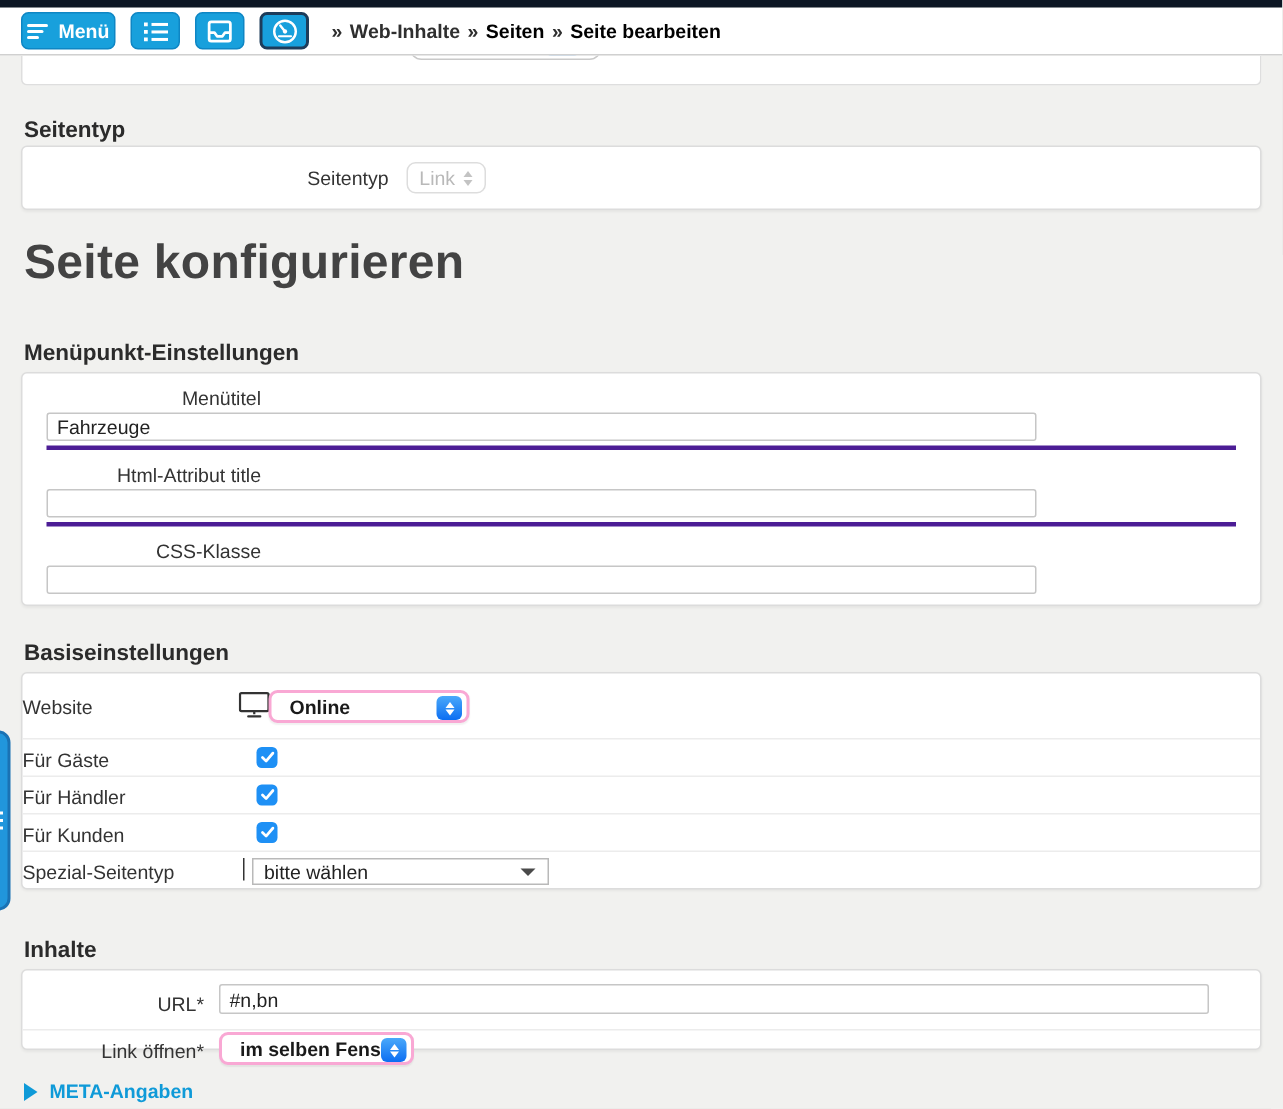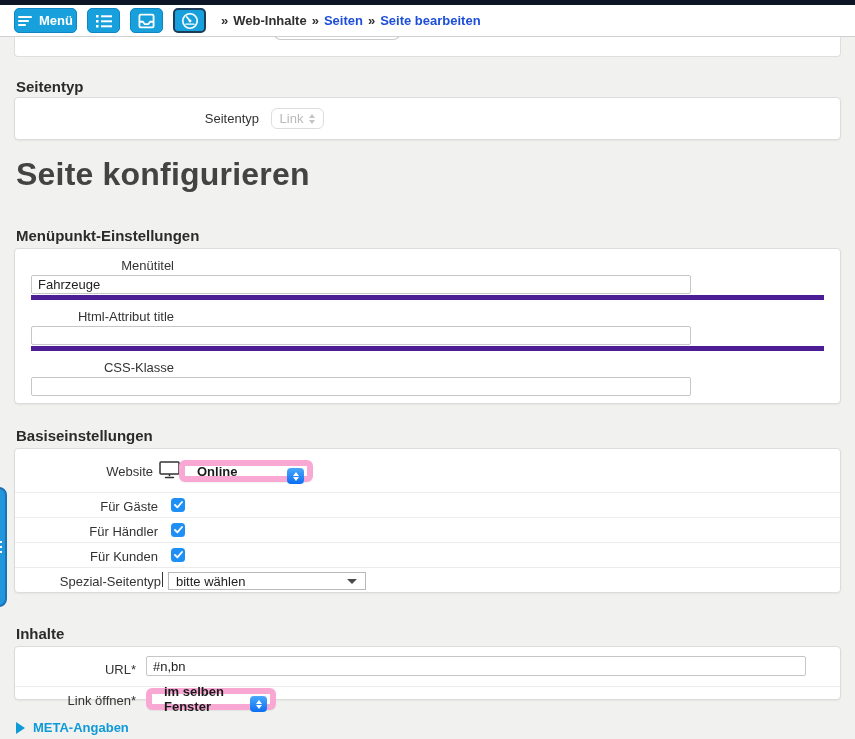--- a/index.html
+++ b/index.html
@@ -25,21 +25,21 @@
   }
   .btn-menu { width:63px; margin-left:14px; gap:7px; font-size:13px; font-weight:bold; }
   .btn-icon { width:33px; margin-left:10px; }
   .btn-active { border:2px solid #1d3c5a; }
   .hamburger span { display:block; height:2px; background:#fff; border-radius:1px; margin:2px 0; }
   .hamburger span:nth-child(1){ width:14px; }
   .hamburger span:nth-child(2){ width:11px; }
   .hamburger span:nth-child(3){ width:8px; }
   .breadcrumb { margin-left:15px; font-size:13px; font-weight:bold; color:#2f2f2f; display:flex; gap:5px; white-space:nowrap; }
   .breadcrumb .sep { color:#2f2f2f; }
-  .breadcrumb a { color:#1d4ed8; text-decoration:none; cursor:pointer; }
+  .breadcrumb a { color:#000000; text-decoration:none; cursor:pointer; }
 
   
   .partial-card {
     position:absolute; top:37px; left:14px; width:827px; height:20px;
     background:#fff; border:1px solid #dedede; border-top:none;
     border-radius:0 0 4px 4px; z-index:2;
   }
   .partial-select {
     position:absolute; left:258px; top:-13px; width:128px; height:16px;
     background:#fff; border:1px solid #c9c9c9; border-top:none;
@@ -66,39 +66,39 @@
     display:flex; align-items:center; justify-content:center; gap:6px;
   }
   .chev-col { display:flex; flex-direction:column; gap:2px; }
   .chev-up { width:0; height:0; border-left:3px solid transparent; border-right:3px solid transparent; border-bottom:4px solid #c3c3c3; }
   .chev-dn { width:0; height:0; border-left:3px solid transparent; border-right:3px solid transparent; border-top:4px solid #c3c3c3; }
 
   .page-title { position:absolute; top:156px; left:16px; font-size:32px; font-weight:bold; color:#434343; letter-spacing:.2px; }
 
   
   .card-menu { top:248px; height:156px; padding:0 16px; }
-  .field { position:relative; height:51px; border-bottom:5px solid #4c1d95; }
+  .field { position:relative; height:51px; border-bottom:3px solid #4c1d95; }
   .field:last-child { border-bottom:none; }
   .field .flabel { position:absolute; top:9px; left:0; width:143px; text-align:right; }
   .field input {
     position:absolute; top:26px; left:0; width:660px; height:19px;
     border:1px solid #c6c6c6; border-radius:2px; background:#fff;
     font:13px "Liberation Sans","DejaVu Sans",sans-serif; color:#222; padding:0 6px; outline:none;
   }
 
   
   .card-basis { top:448px; height:145px; }
   .brow { position:relative; border-bottom:1px solid #ececec; }
   .brow:last-child { border-bottom:none; }
-  .brow .flabel { position:absolute; left:0; text-align:right; }
+  .brow .flabel { position:absolute; left:0; }
   .row-website { height:44px; }
   .row-website .flabel { width:138px; top:15px; }
   .monitor { position:absolute; left:144px; top:12px; }
   .mac-select {
-    position:absolute; border:6px solid #f9a8d4; border-radius:6px; background:#fff;
+    position:absolute; border:2px solid #f9a8d4; border-radius:6px; background:#fff;
     height:22px; display:flex; align-items:center; font-size:13px; font-weight:bold; color:#1a1a1a;
     padding-left:12px; box-shadow:0 1px 1px rgba(0,0,0,.06); cursor:pointer;
   }
   .mac-badge {
     position:absolute; right:3px; top:2px; width:17px; height:16px; border-radius:4px;
     background:linear-gradient(#4aa9fa,#0c6ef2);
     display:flex; flex-direction:column; align-items:center; justify-content:center; gap:1px;
   }
   .mac-badge .up { width:0;height:0;border-left:3px solid transparent;border-right:3px solid transparent;border-bottom:4px solid #fff; }
   .mac-badge .dn { width:0;height:0;border-left:3px solid transparent;border-right:3px solid transparent;border-top:4px solid #fff; }

